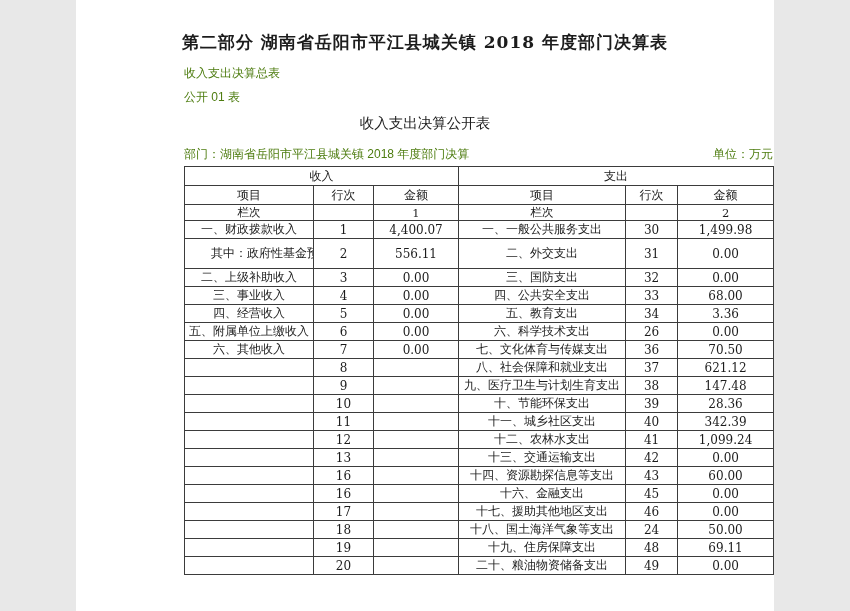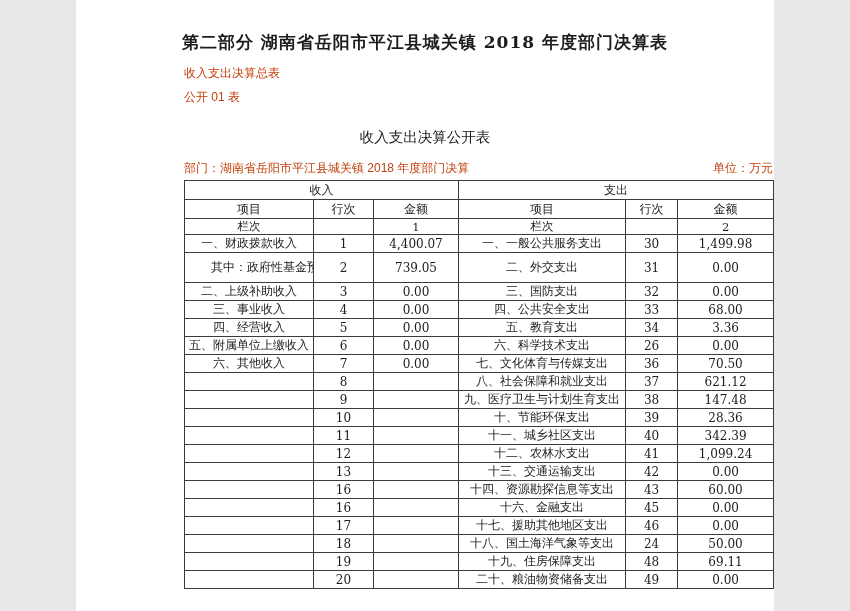--- a/index.html
+++ b/index.html
@@ -18,26 +18,26 @@
     text-align: center;
     font-size: 17px;
     font-weight: bold;
     letter-spacing: 1px;
     font-family: "DejaVu Serif", serif;
   }
   .content { margin-left: 108px; width: 589px; }
   .meta-line {
     font-family: "Liberation Sans", sans-serif;
     font-size: 12px;
-    color: #c2410c;
+    color: #4d7c0f;
   }
   .line1 { margin-top: 11px; }
   .line2 { margin-top: 7px; }
   .table-heading {
-    margin-top: 22px;
+    margin-top: 8px;
     text-align: center;
     font-size: 14.5px;
     font-weight: 500;
     font-family: "Liberation Sans", sans-serif;
   }
   .meta-row {
     margin-top: 13px;
     display: flex;
     justify-content: space-between;
     align-items: flex-end;
@@ -128,21 +128,21 @@
             <td class="item">一、财政拨款收入</td>
             <td class="num">1</td>
             <td class="num">4,400.07</td>
             <td class="item">一、一般公共服务支出</td>
             <td class="num">30</td>
             <td class="num">1,499.98</td>
           </tr>
           <tr class="tall">
             <td class="item sub-item">其中：政府性基金预算财政拨款</td>
             <td class="num">2</td>
-            <td class="num">739.05</td>
+            <td class="num">556.11</td>
             <td class="item">二、外交支出</td>
             <td class="num">31</td>
             <td class="num">0.00</td>
           </tr>
           <tr>
             <td class="item">二、上级补助收入</td>
             <td class="num">3</td>
             <td class="num">0.00</td>
             <td class="item">三、国防支出</td>
             <td class="num">32</td>

